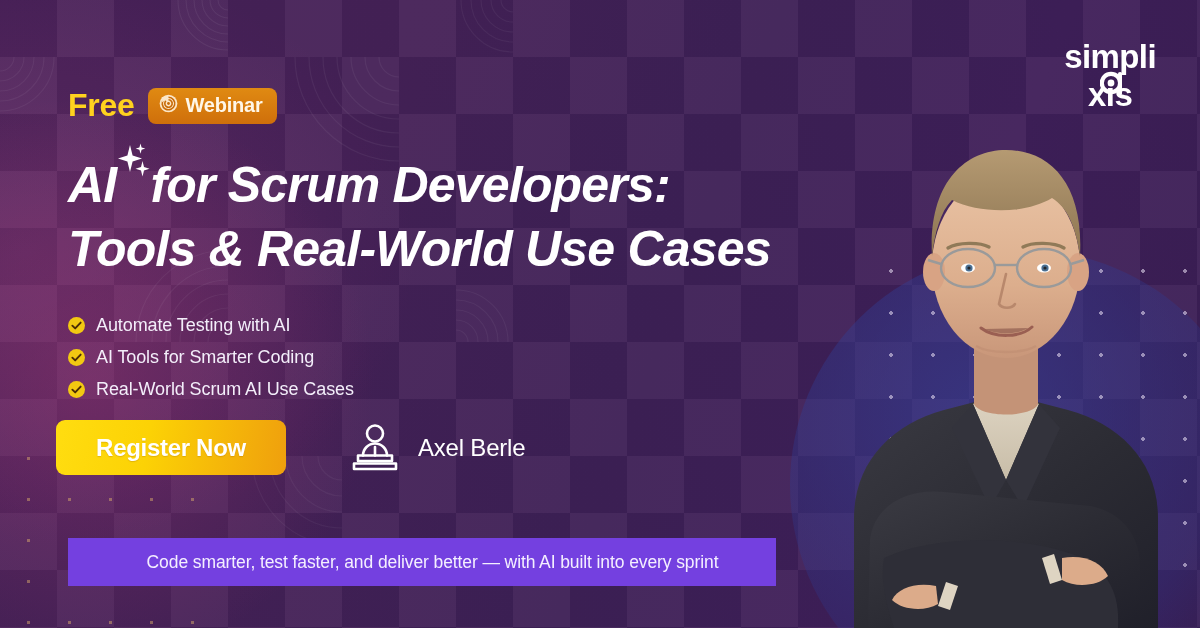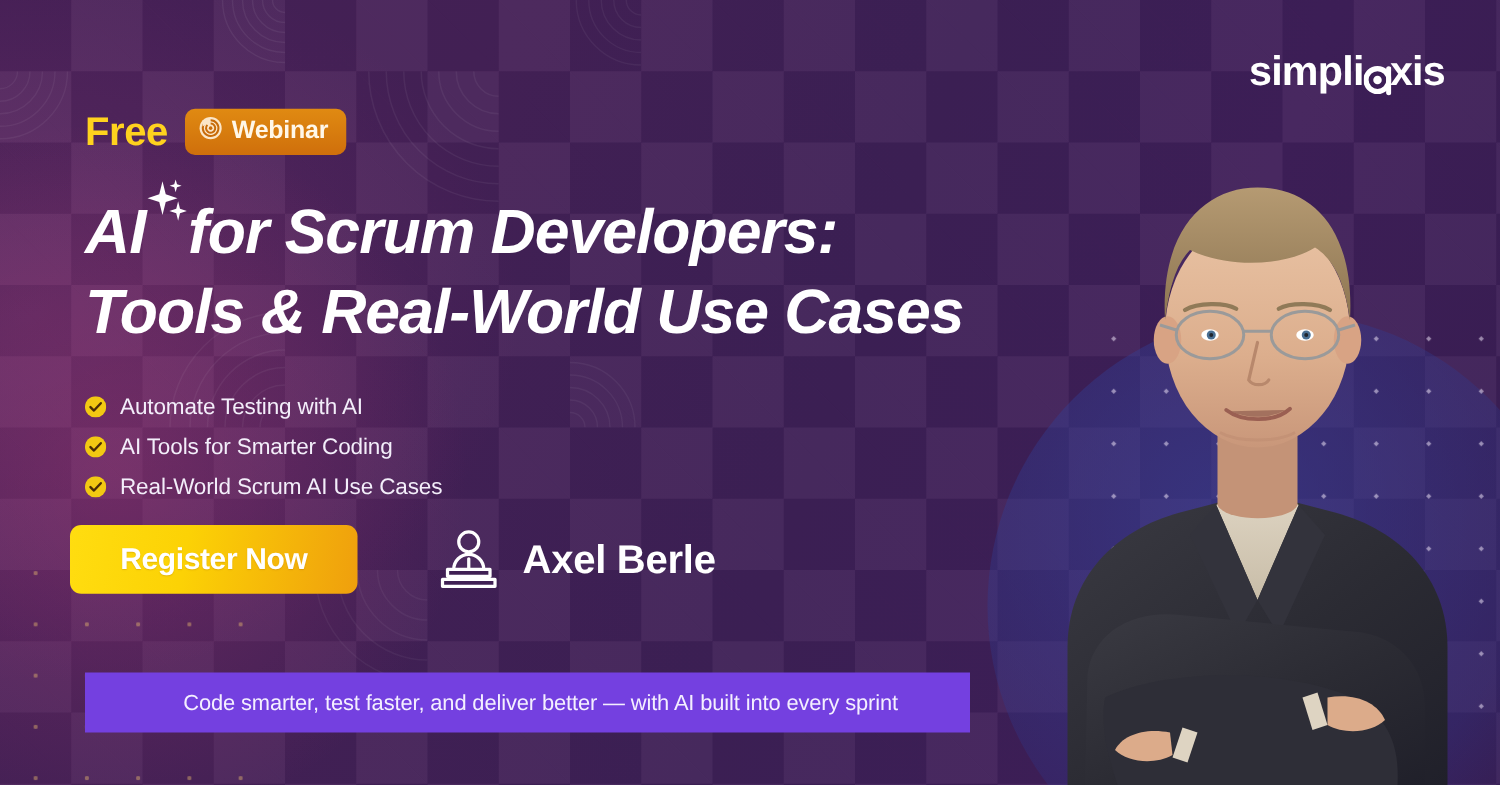--- a/index.html
+++ b/index.html
@@ -62,21 +62,21 @@
     background-size:41px 41px;
   }
   .arc-tile { position:absolute; overflow:hidden; opacity:.5; }
   .arc-tile svg { display:block; }
 
   
   #logo {
     position:absolute; right:44px; top:38px;
     display:flex; align-items:center;
     color:#ffffff;
-    font-size:33px; font-weight:bold; letter-spacing:-0.6px;
+    font-size:33px; font-weight:bold; letter-spacing:-0.6px;flex-direction:column;
   }
   #logo .logo-a { position:relative; display:inline-block; width:21px; }
   #logo .logo-a svg { position:absolute; left:0; top:-19px; }
 
   
   #eyebrow {
     position:absolute; left:68px; top:87px;
     display:flex; align-items:center; gap:14px;
   }
   #free-label {
@@ -116,21 +116,21 @@
     width:230px; height:55px;
     border:none; border-radius:9px;
     background:linear-gradient(100deg,#ffdd10 0%,#fcd205 40%,#ef9f0d 100%);
     color:#ffffff; font-family:"Liberation Sans", sans-serif;
     font-size:24px; font-weight:bold; letter-spacing:-0.3px;
     cursor:pointer;
     text-shadow:0 1px 1px rgba(150,90,0,0.25);
   }
   #speaker { display:flex; align-items:center; gap:17px; margin-left:63px; }
   #speaker-icon { width:52px; height:52px; flex:0 0 52px; }
-  #speaker-name { color:#ffffff; font-size:32px; font-weight:bold; letter-spacing:-0.2px; line-height:29px; }
+  #speaker-name { color:#ffffff; font-size:24px; font-weight:normal; letter-spacing:-0.2px; line-height:29px; }
   #speaker-role { color:#eee6f6; font-size:17px; letter-spacing:-0.1px; line-height:22px; }
 
   
   #tagline-strip {
     position:absolute; left:68px; top:538px;
     width:708px; height:48px;
     background:#7440e0;
     display:flex; align-items:center; justify-content:center;padding-left:21px;
   }
   #tagline-text { color:#f4efff; font-size:17.5px; letter-spacing:-0.1px; }

